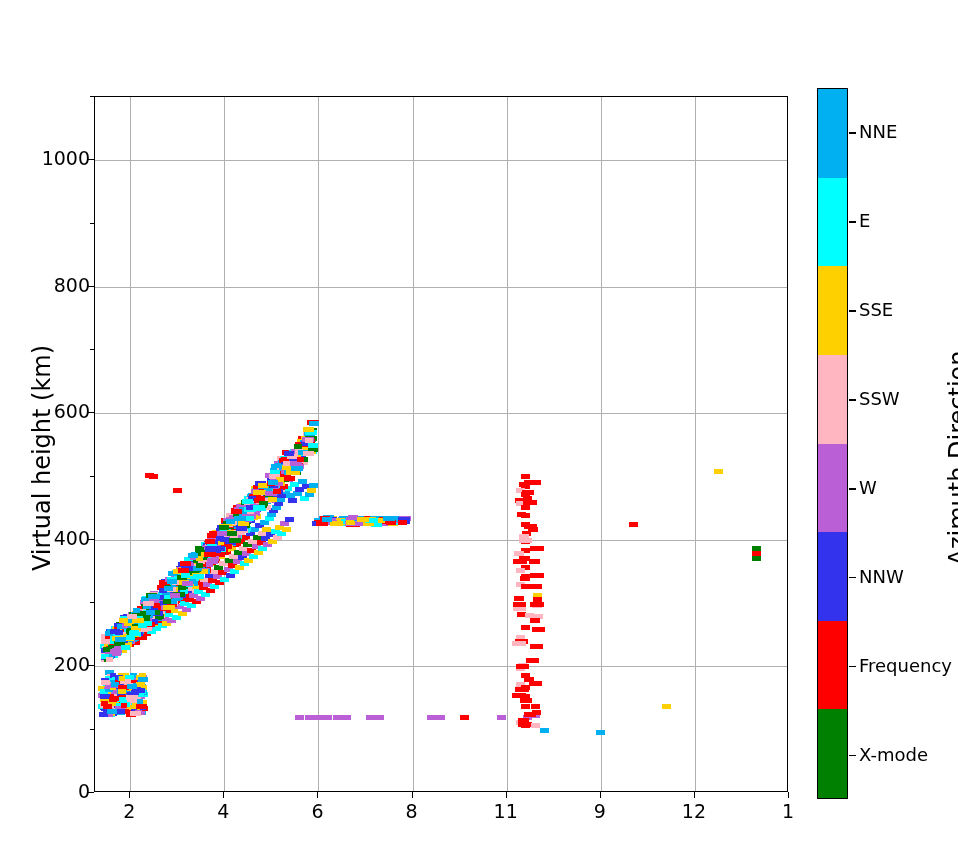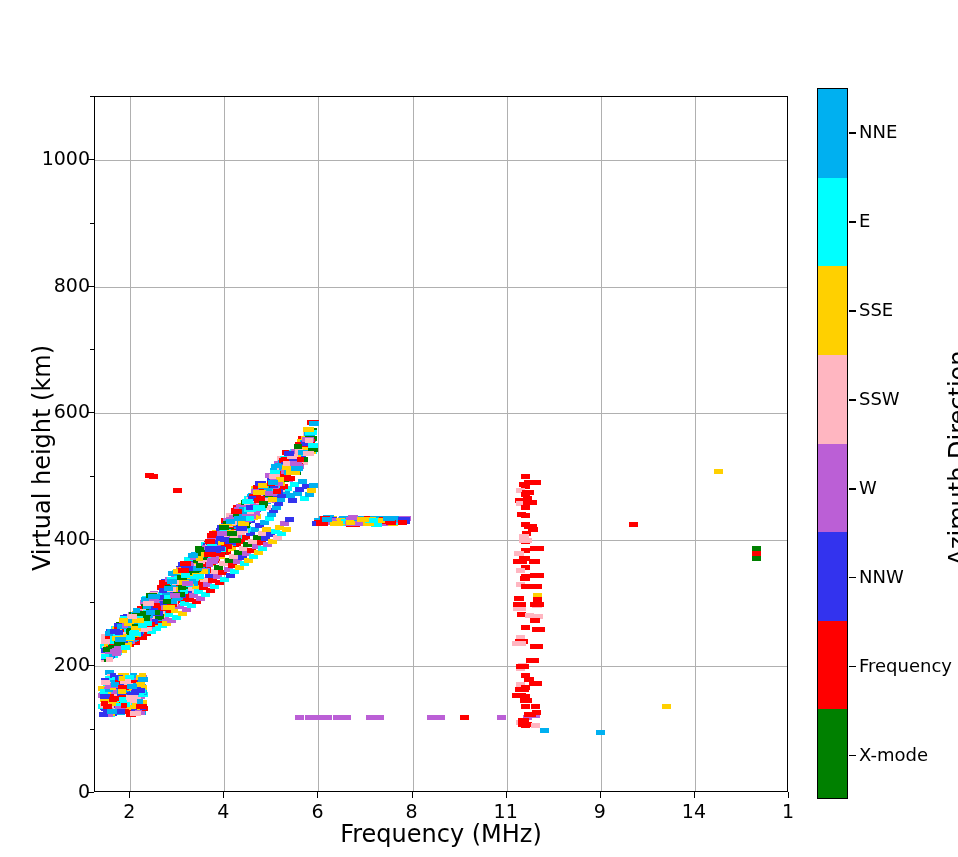--- a/index.html
+++ b/index.html
@@ -1673,21 +1673,21 @@
       <div class="ticklabel-x" style="left: 223.39px;">4</div>
       <div class="tick-x" style="left: 317.492px;"></div>
       <div class="ticklabel-x" style="left: 317.492px;">6</div>
       <div class="tick-x" style="left: 411.593px;"></div>
       <div class="ticklabel-x" style="left: 411.593px;">8</div>
       <div class="tick-x" style="left: 505.695px;"></div>
       <div class="ticklabel-x" style="left: 505.695px;">11</div>
       <div class="tick-x" style="left: 599.797px;"></div>
       <div class="ticklabel-x" style="left: 599.797px;">9</div>
       <div class="tick-x" style="left: 693.898px;"></div>
-      <div class="ticklabel-x" style="left: 693.898px;">14</div>
+      <div class="ticklabel-x" style="left: 693.898px;">12</div>
       <div class="tick-x" style="left: 788px;"></div>
       <div class="ticklabel-x" style="left: 788px;">1</div>
       <div class="tick-y" style="top: 792px;"></div>
       <div class="ticklabel-y" style="top: 792px;">0</div>
       <div class="tick-y" style="top: 665.455px;"></div>
       <div class="ticklabel-y" style="top: 665.455px;">200</div>
       <div class="tick-y" style="top: 538.909px;"></div>
       <div class="ticklabel-y" style="top: 538.909px;">400</div>
       <div class="tick-y" style="top: 412.364px;"></div>
       <div class="ticklabel-y" style="top: 412.364px;">600</div>
@@ -1696,21 +1696,20 @@
       <div class="tick-y" style="top: 159.273px;"></div>
       <div class="ticklabel-y" style="top: 159.273px;">1000</div>
       <div class="tick-y-minor" style="top: 728.727px;"></div>
       <div class="tick-y-minor" style="top: 602.182px;"></div>
       <div class="tick-y-minor" style="top: 475.636px;"></div>
       <div class="tick-y-minor" style="top: 349.091px;"></div>
       <div class="tick-y-minor" style="top: 222.545px;"></div>
       <div class="tick-y-minor" style="top: 96px;"></div>
     </div>
 
-  <div id="xlabel">Frequency (MHz)</div>
   <div id="ylabel">Virtual height (km)</div>
 
   <div id="colorbar">
       <div class="cbar-seg" style="background: rgb(0, 176, 240);"></div>
       <div class="cbar-seg" style="background: rgb(0, 255, 255);"></div>
       <div class="cbar-seg" style="background: rgb(255, 208, 0);"></div>
       <div class="cbar-seg" style="background: rgb(255, 182, 193);"></div>
       <div class="cbar-seg" style="background: rgb(187, 95, 214);"></div>
       <div class="cbar-seg" style="background: rgb(51, 51, 238);"></div>
       <div class="cbar-seg" style="background: rgb(255, 0, 0);"></div>

